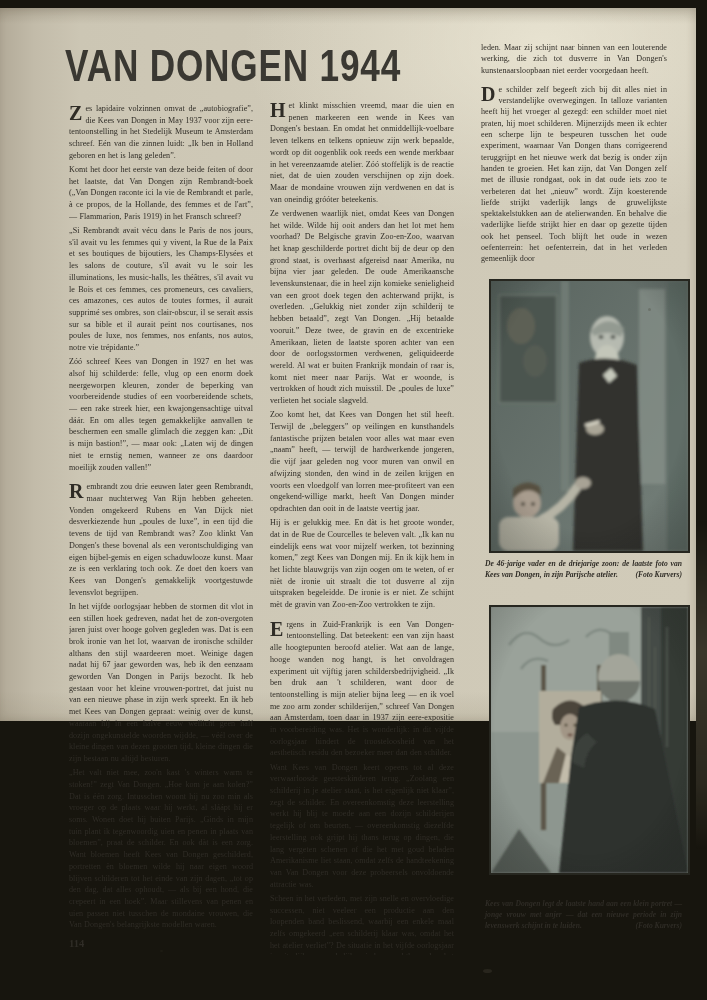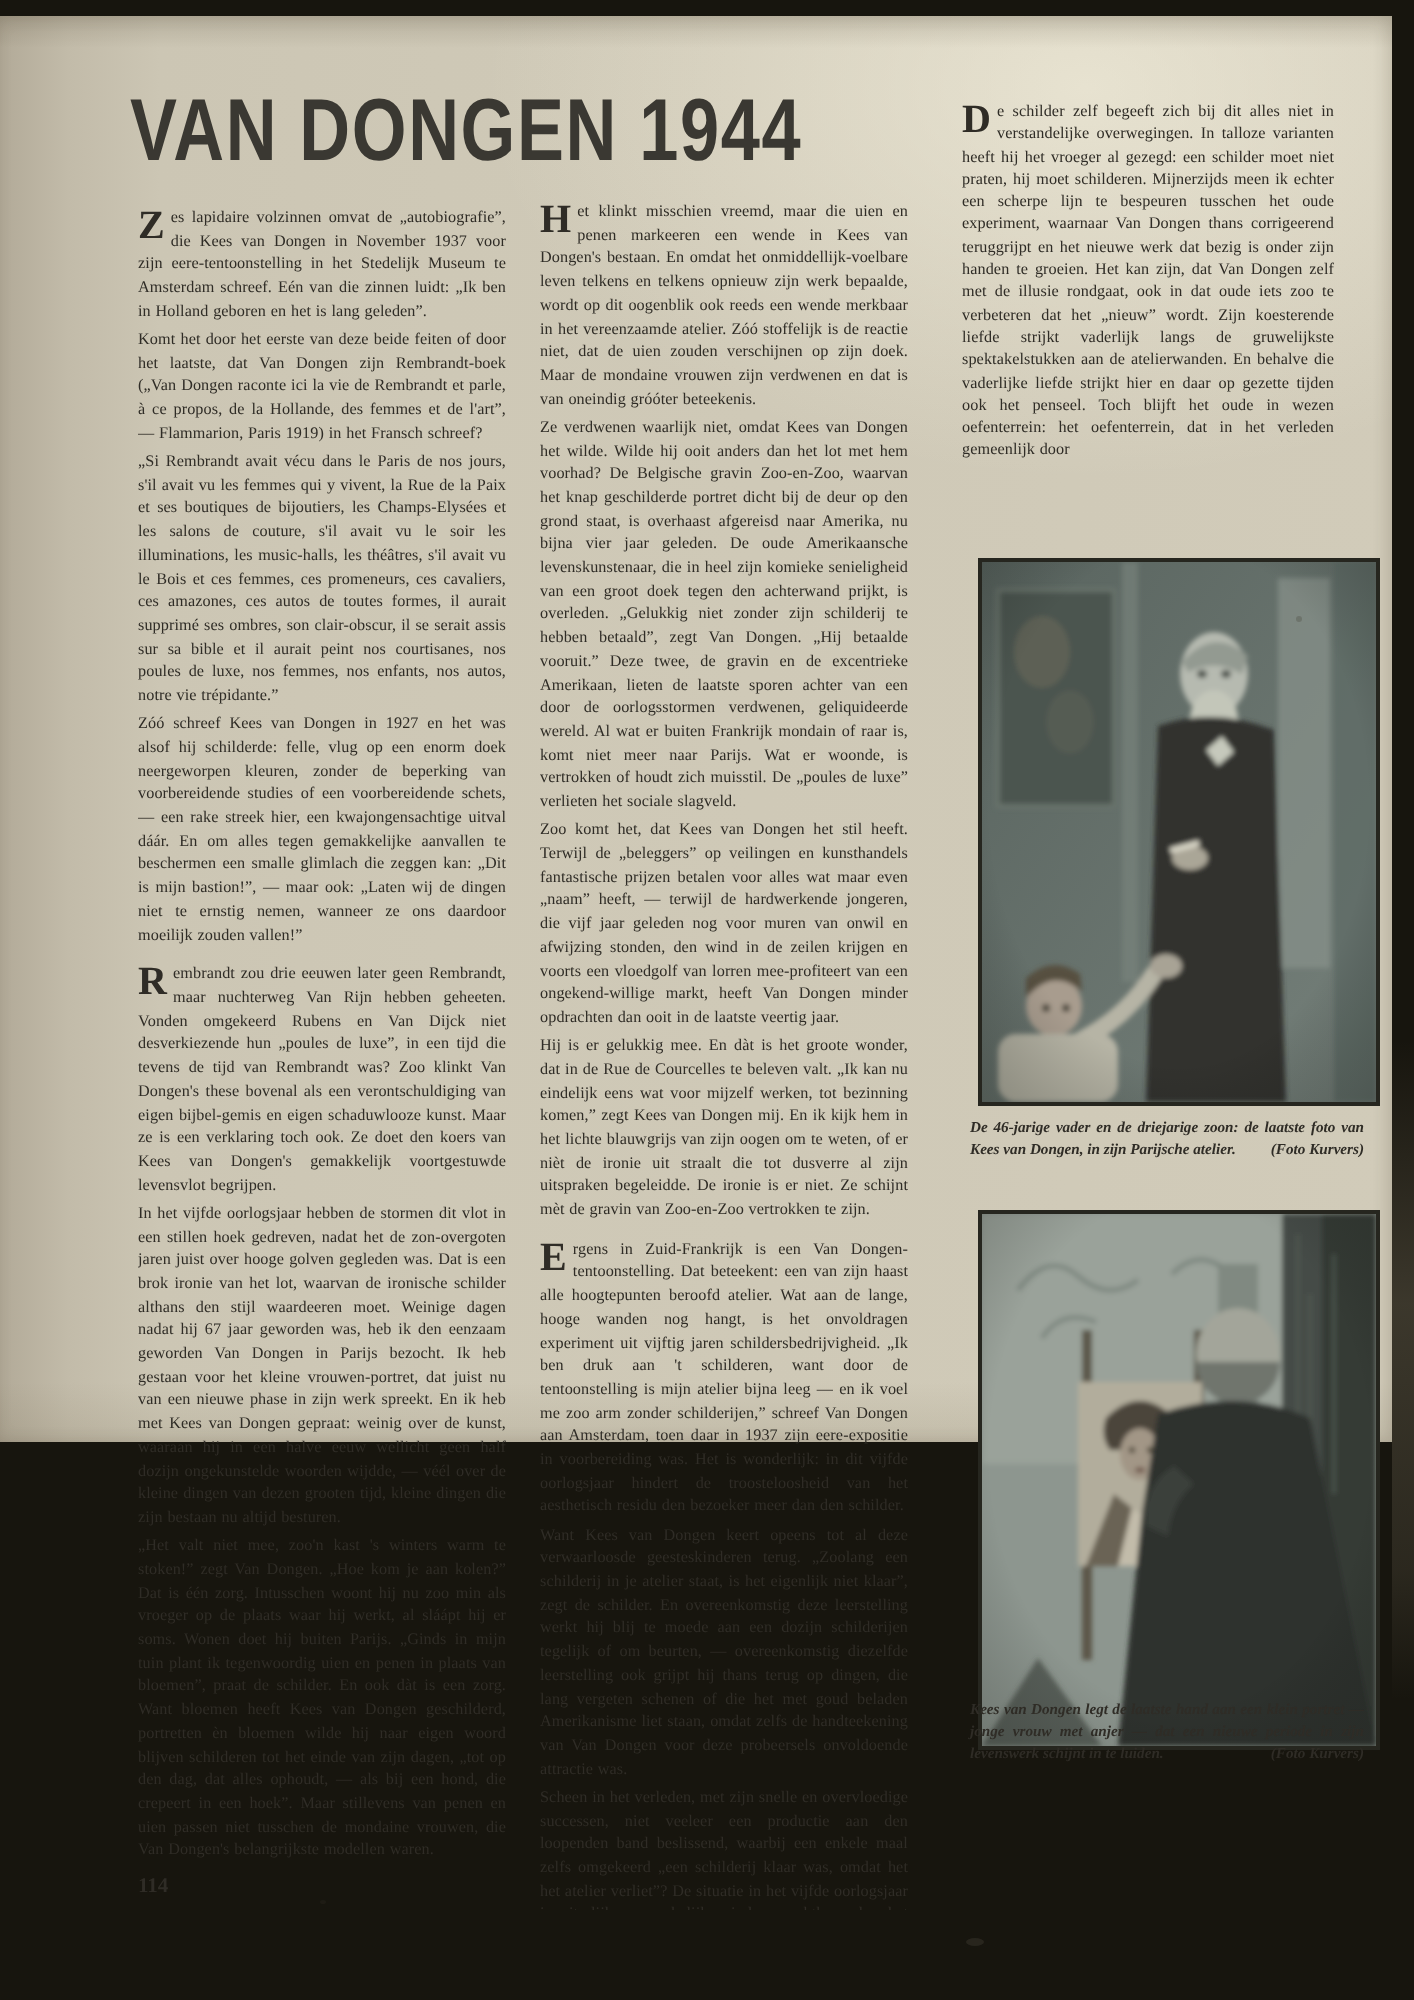--- a/index.html
+++ b/index.html
@@ -55,59 +55,60 @@
   #photo1 { top: 271px; height: 274px; }
   #photo2 { top: 597px; height: 270px; }
   .photo svg { display: block; width: 100%; height: 100%; }
   .caption {
     position: absolute; left: 485px; width: 197px;
     font-size: 7.6px; line-height: 10.9px;
     font-style: italic; font-weight: bold;
     text-align: justify; color: #2f2c26;
   }
   #caption1 { top: 551px; }
-  #caption2 { top: 842px; }
+  #caption2 { top: 891px; }
   .credit { float: right; margin-left: 6px; }
   .pageno {
     position: absolute; left: 69px; top: 930px;
     font-size: 10.5px; font-weight: bold; color: #2f2c26;
   }
   .speck { position: absolute; background: #3a362c; border-radius: 50%; }
   #speck1 { left: 483px; top: 961px; width: 9px; height: 4px; opacity: 0.5; }
   #speck2 { left: 648px; top: 300px; width: 3px; height: 3px; opacity: 0.25; }
   #speck3 { left: 160px; top: 942px; width: 3px; height: 2px; opacity: 0.2; }
 </style>
 </head>
 <body>
 
 <div class="page">
 
   <h1 class="title">VAN DONGEN 1944</h1>
 
   <div class="col" id="col1">
-    <p class="lead first"><span class="dropcap">Z</span><span>es lapidaire volzinnen omvat de „autobiografie”, die Kees van Dongen in November 1937 voor zijn eere-tentoonstelling in het Stedelijk Museum te Amsterdam schreef. Eén van die zinnen luidt: „Ik ben in Holland geboren en het is lang geleden”.</span></p>
+    <p class="lead first"><span class="dropcap">Z</span><span>es lapidaire volzinnen omvat de „autobiografie”, die Kees van Dongen in May 1937 voor zijn eere-tentoonstelling in het Stedelijk Museum te Amsterdam schreef. Eén van die zinnen luidt: „Ik ben in Holland geboren en het is lang geleden”.</span></p>
     <p><span>Komt het door het eerste van deze beide feiten of door het laatste, dat Van Dongen zijn Rembrandt-boek („Van Dongen raconte ici la vie de Rembrandt et parle, à ce propos, de la Hollande, des femmes et de l'art”, — Flammarion, Paris 1919) in het Fransch schreef?</span></p>
     <p><span>„Si Rembrandt avait vécu dans le Paris de nos jours, s'il avait vu les femmes qui y vivent, la Rue de la Paix et ses boutiques de bijoutiers, les Champs-Elysées et les salons de couture, s'il avait vu le soir les illuminations, les music-halls, les théâtres, s'il avait vu le Bois et ces femmes, ces promeneurs, ces cavaliers, ces amazones, ces autos de toutes formes, il aurait supprimé ses ombres, son clair-obscur, il se serait assis sur sa bible et il aurait peint nos courtisanes, nos poules de luxe, nos femmes, nos enfants, nos autos, notre vie trépidante.”</span></p>
     <p><span>Zóó schreef Kees van Dongen in 1927 en het was alsof hij schilderde: felle, vlug op een enorm doek neergeworpen kleuren, zonder de beperking van voorbereidende studies of een voorbereidende schets, — een rake streek hier, een kwajongensachtige uitval dáár. En om alles tegen gemakkelijke aanvallen te beschermen een smalle glimlach die zeggen kan: „Dit is mijn bastion!”, — maar ook: „Laten wij de dingen niet te ernstig nemen, wanneer ze ons daardoor moeilijk zouden vallen!”</span></p>
     <p class="lead"><span class="dropcap">R</span><span>embrandt zou drie eeuwen later geen Rembrandt, maar nuchterweg Van Rijn hebben geheeten. Vonden omgekeerd Rubens en Van Dijck niet desverkiezende hun „poules de luxe”, in een tijd die tevens de tijd van Rembrandt was? Zoo klinkt Van Dongen's these bovenal als een verontschuldiging van eigen bijbel-gemis en eigen schaduwlooze kunst. Maar ze is een verklaring toch ook. Ze doet den koers van Kees van Dongen's gemakkelijk voortgestuwde levensvlot begrijpen.</span></p>
     <p><span>In het vijfde oorlogsjaar hebben de stormen dit vlot in een stillen hoek gedreven, nadat het de zon-overgoten jaren juist over hooge golven gegleden was. Dat is een brok ironie van het lot, waarvan de ironische schilder althans den stijl waardeeren moet. Weinige dagen nadat hij 67 jaar geworden was, heb ik den eenzaam geworden Van Dongen in Parijs bezocht. Ik heb gestaan voor het kleine vrouwen-portret, dat juist nu van een nieuwe phase in zijn werk spreekt. En ik heb met Kees van Dongen gepraat: weinig over de kunst, waaraan hij in een halve eeuw wellicht geen half dozijn ongekunstelde woorden wijdde, — véél over de kleine dingen van dezen grooten tijd, kleine dingen die zijn bestaan nu altijd besturen.</span></p>
     <p><span>„Het valt niet mee, zoo'n kast 's winters warm te stoken!” zegt Van Dongen. „Hoe kom je aan kolen?” Dat is één zorg. Intusschen woont hij nu zoo min als vroeger op de plaats waar hij werkt, al sláápt hij er soms. Wonen doet hij buiten Parijs. „Ginds in mijn tuin plant ik tegenwoordig uien en penen in plaats van bloemen”, praat de schilder. En ook dàt is een zorg. Want bloemen heeft Kees van Dongen geschilderd, portretten èn bloemen wilde hij naar eigen woord blijven schilderen tot het einde van zijn dagen, „tot op den dag, dat alles ophoudt, — als bij een hond, die crepeert in een hoek”. Maar stillevens van penen en uien passen niet tusschen de mondaine vrouwen, die Van Dongen's belangrijkste modellen waren.</span></p>
   </div>
 
   <div class="col" id="col2">
     <p class="lead first"><span class="dropcap">H</span><span>et klinkt misschien vreemd, maar die uien en penen markeeren een wende in Kees van Dongen's bestaan. En omdat het onmiddellijk-voelbare leven telkens en telkens opnieuw zijn werk bepaalde, wordt op dit oogenblik ook reeds een wende merkbaar in het vereenzaamde atelier. Zóó stoffelijk is de reactie niet, dat de uien zouden verschijnen op zijn doek. Maar de mondaine vrouwen zijn verdwenen en dat is van oneindig gróóter beteekenis.</span></p>
     <p><span>Ze verdwenen waarlijk niet, omdat Kees van Dongen het wilde. Wilde hij ooit anders dan het lot met hem voorhad? De Belgische gravin Zoo-en-Zoo, waarvan het knap geschilderde portret dicht bij de deur op den grond staat, is overhaast afgereisd naar Amerika, nu bijna vier jaar geleden. De oude Amerikaansche levenskunstenaar, die in heel zijn komieke senieligheid van een groot doek tegen den achterwand prijkt, is overleden. „Gelukkig niet zonder zijn schilderij te hebben betaald”, zegt Van Dongen. „Hij betaalde vooruit.” Deze twee, de gravin en de excentrieke Amerikaan, lieten de laatste sporen achter van een door de oorlogsstormen verdwenen, geliquideerde wereld. Al wat er buiten Frankrijk mondain of raar is, komt niet meer naar Parijs. Wat er woonde, is vertrokken of houdt zich muisstil. De „poules de luxe” verlieten het sociale slagveld.</span></p>
     <p><span>Zoo komt het, dat Kees van Dongen het stil heeft. Terwijl de „beleggers” op veilingen en kunsthandels fantastische prijzen betalen voor alles wat maar even „naam” heeft, — terwijl de hardwerkende jongeren, die vijf jaar geleden nog voor muren van onwil en afwijzing stonden, den wind in de zeilen krijgen en voorts een vloedgolf van lorren mee-profiteert van een ongekend-willige markt, heeft Van Dongen minder opdrachten dan ooit in de laatste veertig jaar.</span></p>
     <p><span>Hij is er gelukkig mee. En dàt is het groote wonder, dat in de Rue de Courcelles te beleven valt. „Ik kan nu eindelijk eens wat voor mijzelf werken, tot bezinning komen,” zegt Kees van Dongen mij. En ik kijk hem in het lichte blauwgrijs van zijn oogen om te weten, of er nièt de ironie uit straalt die tot dusverre al zijn uitspraken begeleidde. De ironie is er niet. Ze schijnt mèt de gravin van Zoo-en-Zoo vertrokken te zijn.</span></p>
     <p class="lead"><span class="dropcap">E</span><span>rgens in Zuid-Frankrijk is een Van Dongen-tentoonstelling. Dat beteekent: een van zijn haast alle hoogtepunten beroofd atelier. Wat aan de lange, hooge wanden nog hangt, is het onvoldragen experiment uit vijftig jaren schildersbedrijvigheid. „Ik ben druk aan 't schilderen, want door de tentoonstelling is mijn atelier bijna leeg — en ik voel me zoo arm zonder schilderijen,” schreef Van Dongen aan Amsterdam, toen daar in 1937 zijn eere-expositie in voorbereiding was. Het is wonderlijk: in dit vijfde oorlogsjaar hindert de troosteloosheid van het aesthetisch residu den bezoeker meer dan den schilder.</span></p>
     <p><span>Want Kees van Dongen keert opeens tot al deze verwaarloosde geesteskinderen terug. „Zoolang een schilderij in je atelier staat, is het eigenlijk niet klaar”, zegt de schilder. En overeenkomstig deze leerstelling werkt hij blij te moede aan een dozijn schilderijen tegelijk of om beurten, — overeenkomstig diezelfde leerstelling ook grijpt hij thans terug op dingen, die lang vergeten schenen of die het met goud beladen Amerikanisme liet staan, omdat zelfs de handteekening van Van Dongen voor deze probeersels onvoldoende attractie was.</span></p>
     <p><span>Scheen in het verleden, met zijn snelle en overvloedige successen, niet veeleer een productie aan den loopenden band beslissend, waarbij een enkele maal zelfs omgekeerd „een schilderij klaar was, omdat het het atelier verliet”? De situatie in het vijfde oorlogsjaar is uiterlijk aanmerkelijk minder vruchtbaar dan het ver-</span></p>
   </div>
 
   <div class="col" id="col3">
+    <p class="first"><span>leden. Maar zij schijnt naar binnen van een louterende werking, die zich tot dusverre in Van Dongen's kunstenaarsloopbaan niet eerder voorgedaan heeft.</span></p>
     <p class="lead"><span class="dropcap">D</span><span>e schilder zelf begeeft zich bij dit alles niet in verstandelijke overwegingen. In talloze varianten heeft hij het vroeger al gezegd: een schilder moet niet praten, hij moet schilderen. Mijnerzijds meen ik echter een scherpe lijn te bespeuren tusschen het oude experiment, waarnaar Van Dongen thans corrigeerend teruggrijpt en het nieuwe werk dat bezig is onder zijn handen te groeien. Het kan zijn, dat Van Dongen zelf met de illusie rondgaat, ook in dat oude iets zoo te verbeteren dat het „nieuw” wordt. Zijn koesterende liefde strijkt vaderlijk langs de gruwelijkste spektakelstukken aan de atelierwanden. En behalve die vaderlijke liefde strijkt hier en daar op gezette tijden ook het penseel. Toch blijft het oude in wezen oefenterrein: het oefenterrein, dat in het verleden gemeenlijk door</span></p>
   </div>
 
   <div class="photo" id="photo1" role="img" aria-label="Oude man met witte baard in donker pak staat in atelier, peuter in lichte kleding houdt zijn hand vast, schilderijen aan de wand">
     <svg viewBox="0 0 197 270" preserveAspectRatio="none">
       <defs>
         <filter id="b1" x="-10%" y="-10%" width="120%" height="120%">
             <feGaussianBlur stdDeviation="1.4"></feGaussianBlur>
           </filter>
         <linearGradient id="pg1" x1="0" y1="0" x2="1" y2="1">

